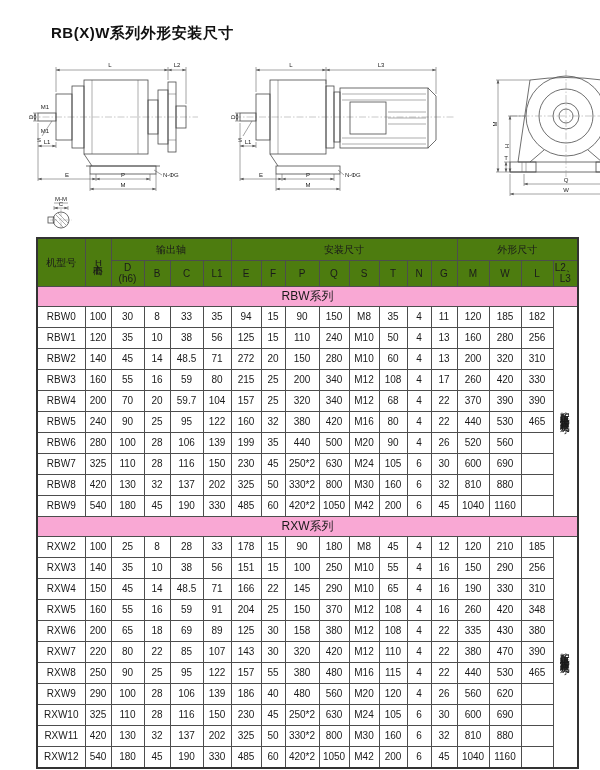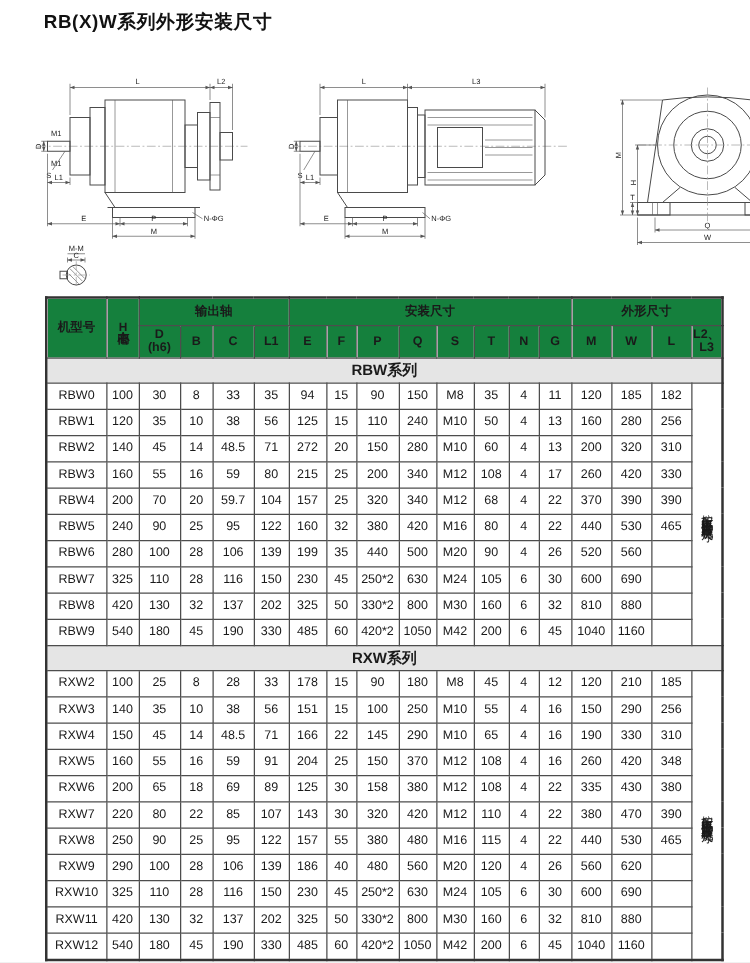--- a/index.html
+++ b/index.html
@@ -1,37 +1,37 @@
 <!DOCTYPE html>
 <html><head>
 <meta charset="utf-8">
 <style>
   html,body { margin:0; padding:0; background:#e8e8e8; }
   .page { width:600px; height:770px; background:#ffffff; position:relative; overflow:hidden;
           font-family:"Liberation Sans", sans-serif; color:#1a1a1a; }
-  .page-title { position:absolute; top:8px; left:35px; margin:0; font-size:15px; font-weight:bold;
+  .page-title { position:absolute; top:8px; left:35px; margin:16px; font-size:15px; font-weight:bold;
                 letter-spacing:0.5px; color:#111; }
   .drawings { position:absolute; top:54px; left:26px; display:flex; gap:24px; align-items:flex-start; }
   svg { display:block; }
   svg .ln { fill:none; stroke:#4a4a4a; stroke-width:0.8; }
   svg .thin { fill:none; stroke:#5a5a5a; stroke-width:0.5; }
   svg .cl { fill:none; stroke:#909090; stroke-width:0.5; stroke-dasharray:7 2 1.5 2; }
   svg .dl { fill:none; stroke:#5a5a5a; stroke-width:0.55; }
   svg text { font-family:"Liberation Sans", sans-serif; font-size:6px; fill:#222; }
 
   table.dims { position:absolute; top:237px; left:36px; width:541px; border-collapse:collapse;
                table-layout:fixed; border:2px solid #333; }
   table.dims th, table.dims td { border:1px solid #4d4d4d; text-align:center; vertical-align:middle;
                padding:0; overflow:hidden; }
-  table.dims thead th { background:#15803d; font-size:10px; font-weight:bold; line-height:11px; }
+  table.dims thead th { background:#4d7c0f; font-size:10px; font-weight:normal; line-height:11px; }
   table.dims thead tr.h1 { height:22px; }
   table.dims thead tr.h2 { height:26px; }
   .vhead { writing-mode:vertical-rl; text-orientation:upright; margin:0 auto; line-height:12px;
            font-size:9.5px; letter-spacing:0px; }
-  td.section-header { background:#e5e5e5; font-size:12px; font-weight:bold; height:19px; }
+  td.section-header { background:#f9a8d4; font-size:12px; font-weight:normal; height:19px; }
   td.cell { font-size:10px; line-height:13px; height:20px; background:#fff; }
   td.model { font-size:10px; }
   td.note-cell { background:#fff; font-size:9.5px; letter-spacing:1px; padding:4px 0; }
   .note-inner { writing-mode:vertical-rl; text-orientation:upright; margin:0 auto; line-height:11px; }
 </style>
 </head>
 <body>
 
 <svg width="0" height="0" style="position:absolute">
   <defs>

